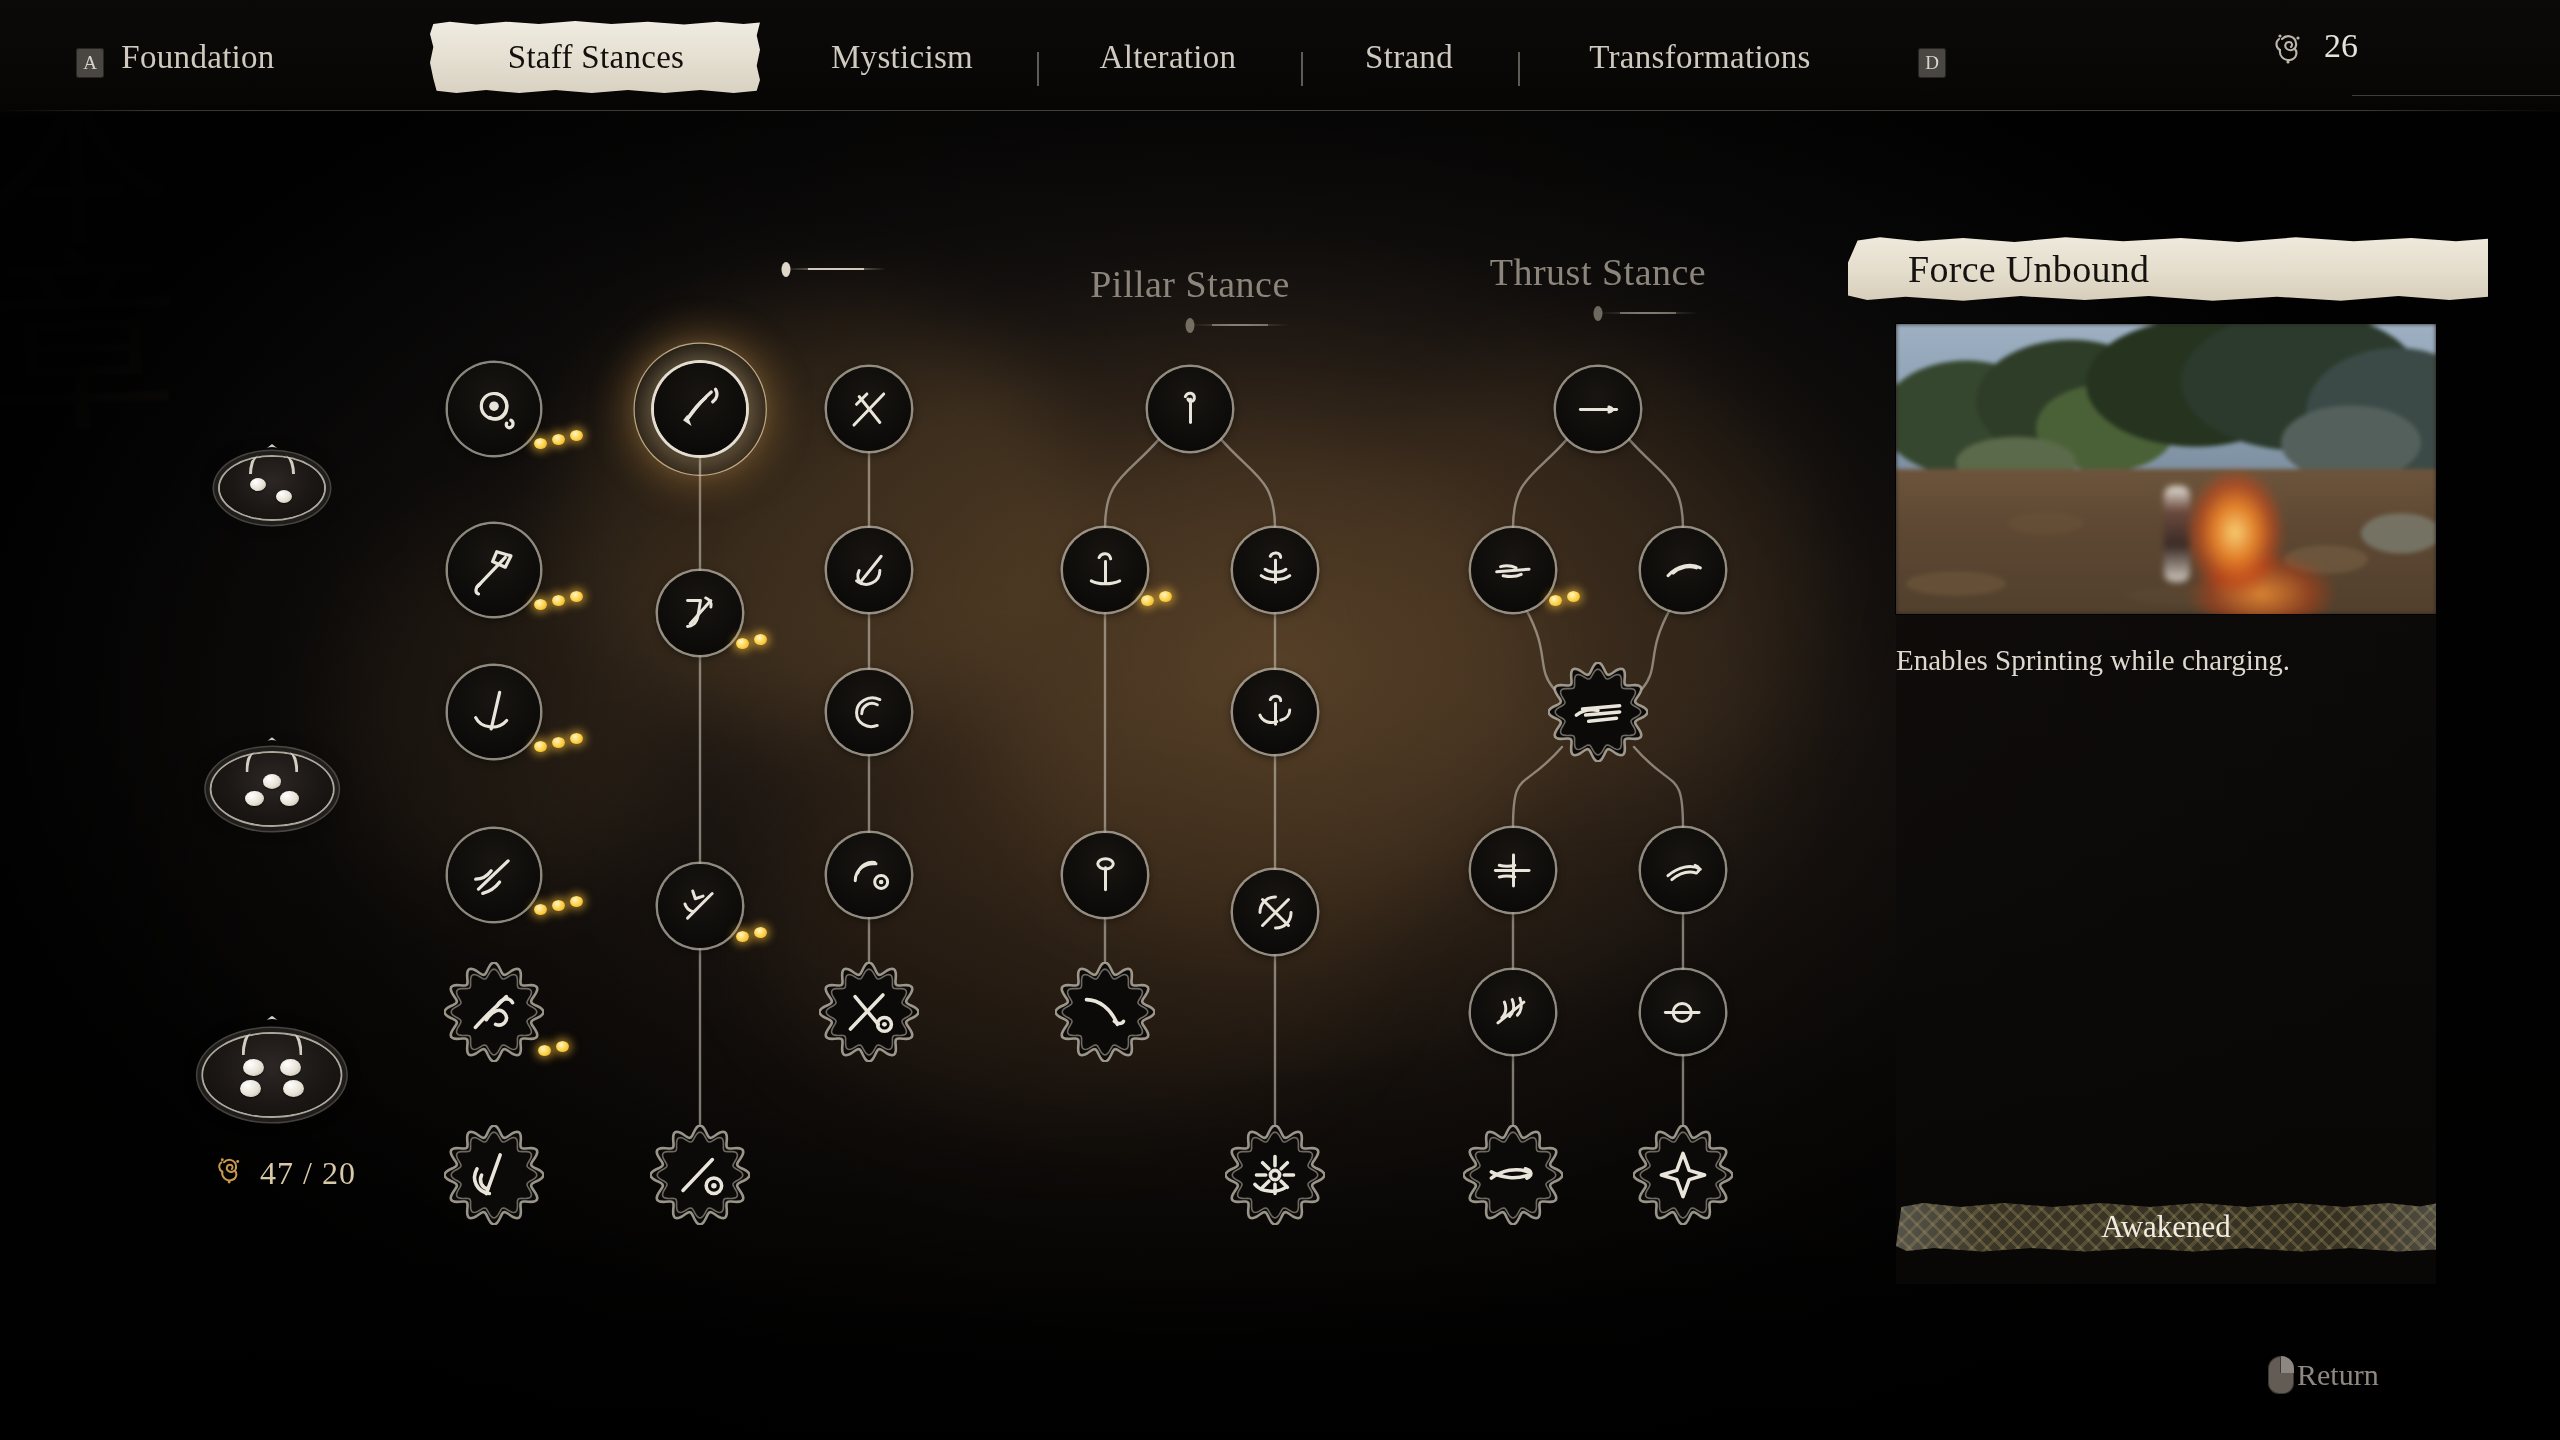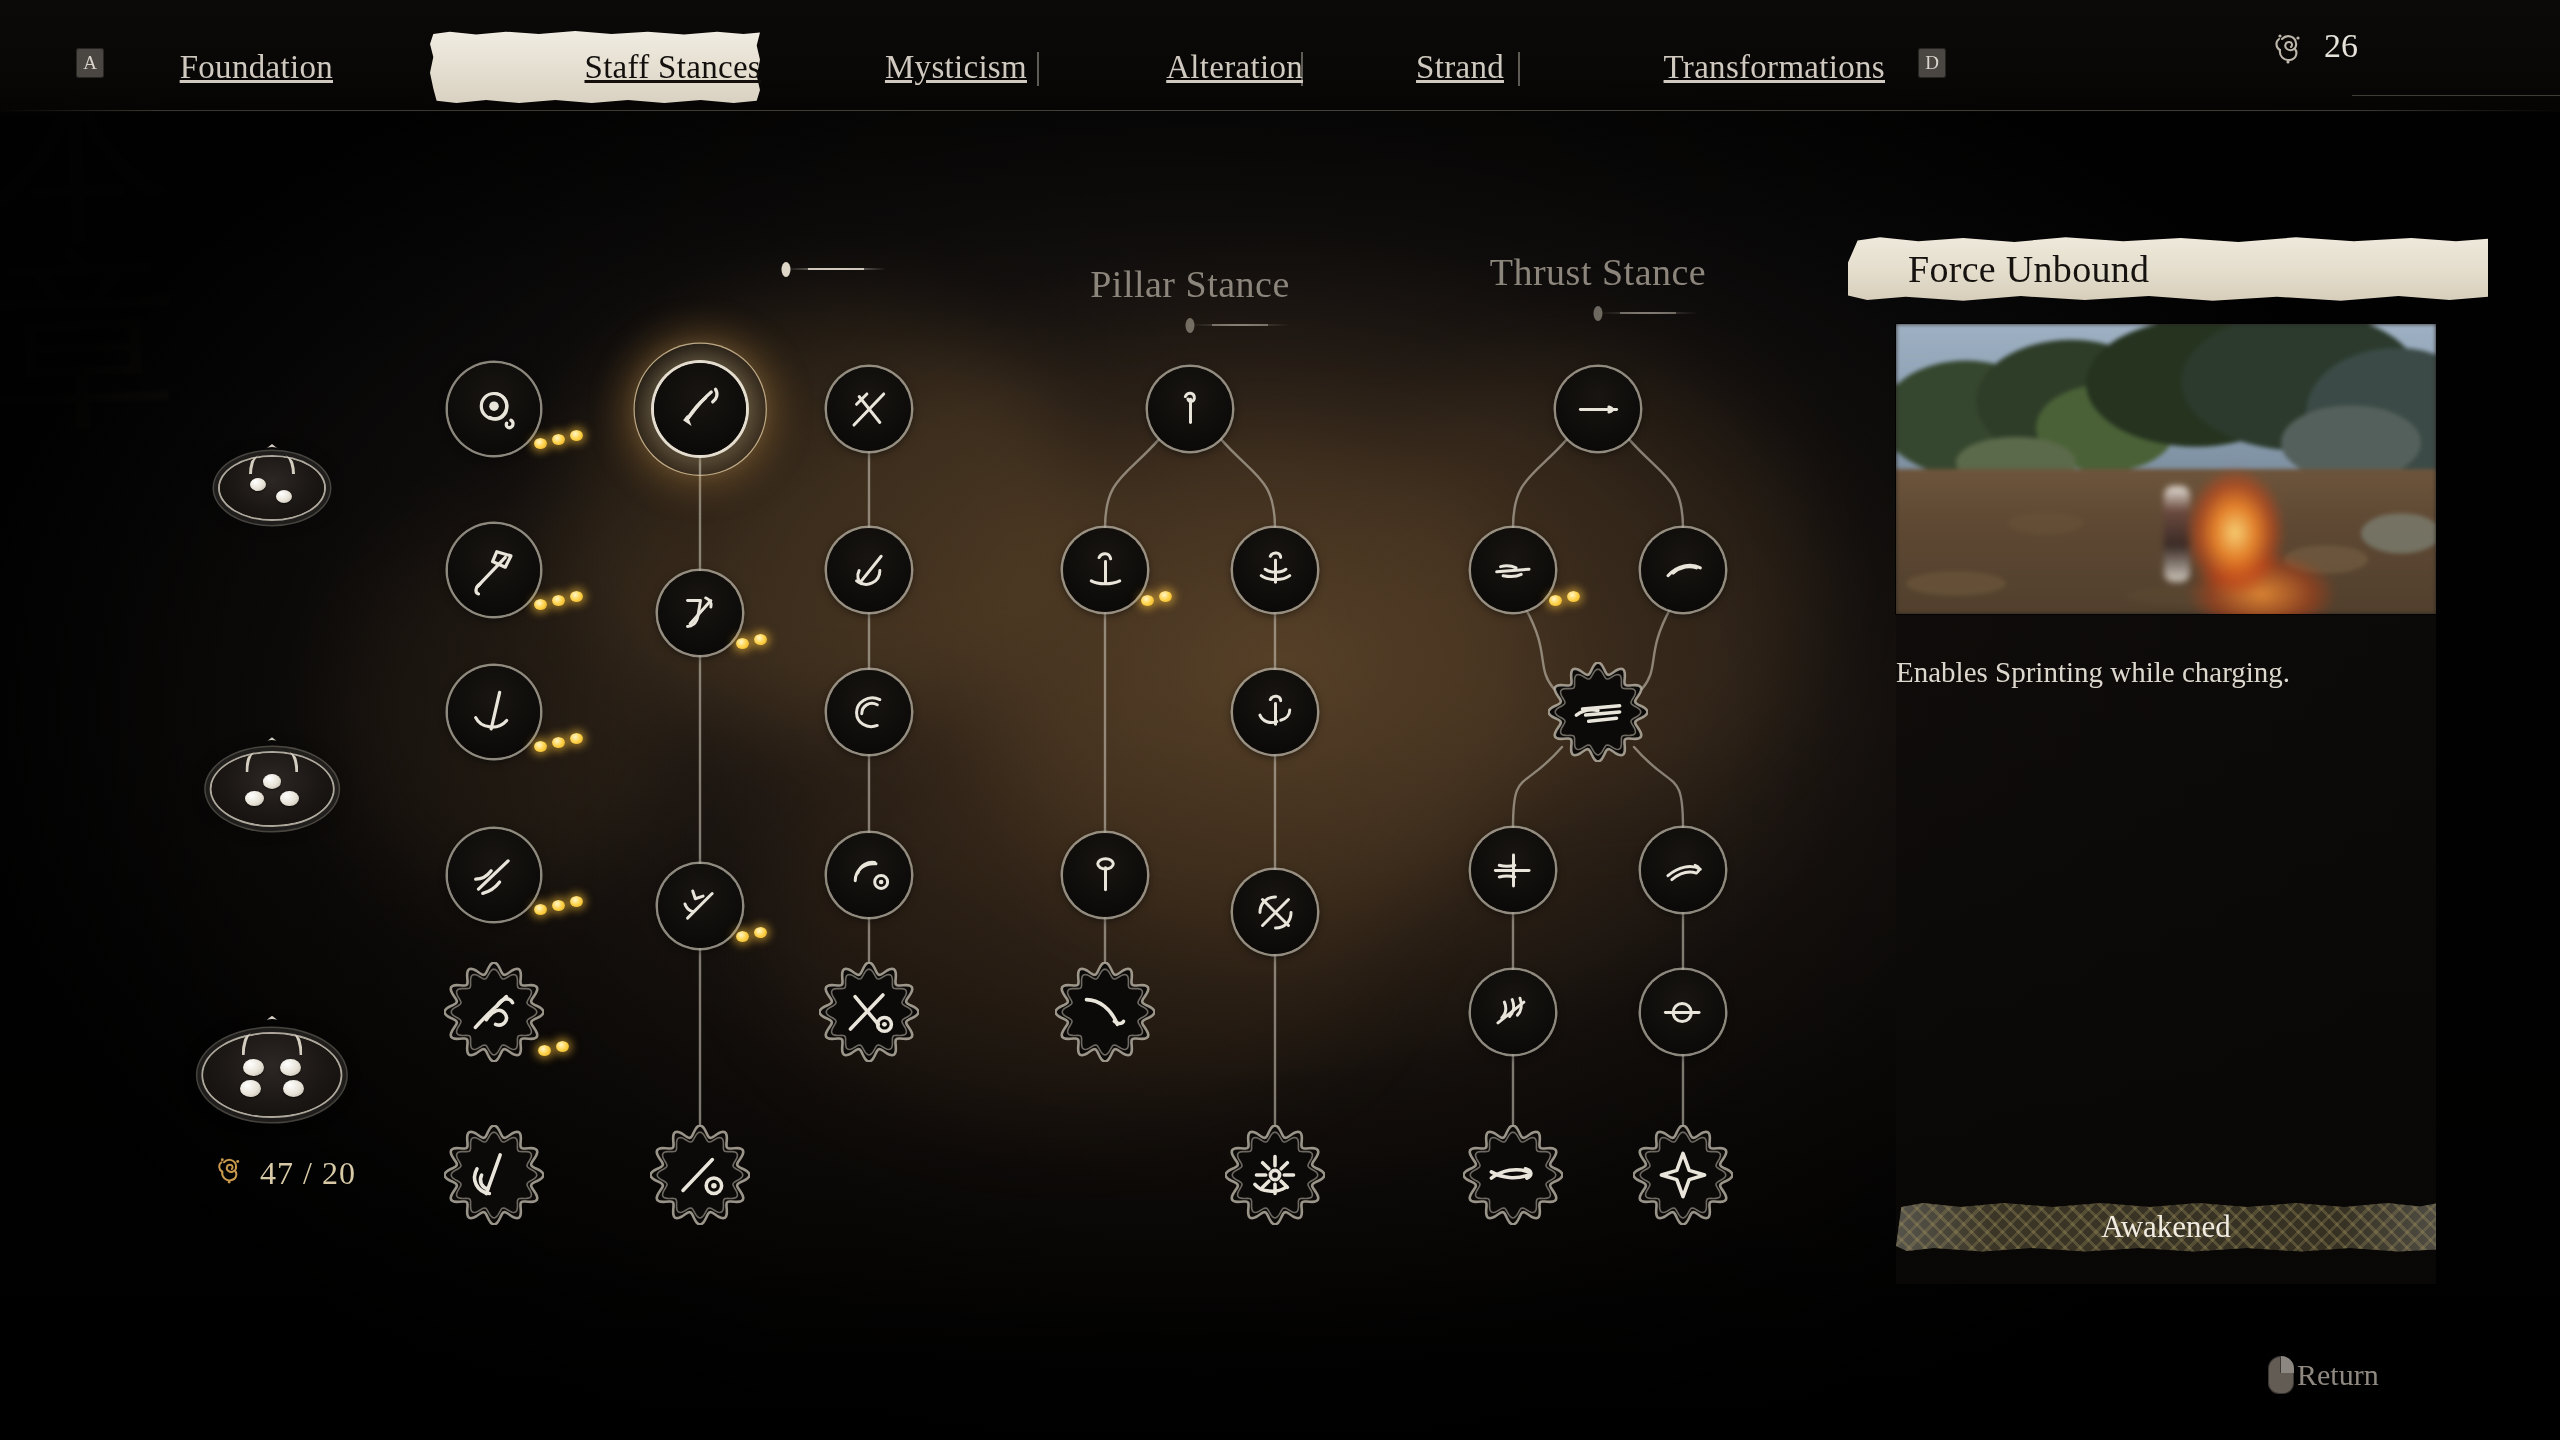--- a/index.html
+++ b/index.html
@@ -61,27 +61,26 @@
     width:28px; height:30px;
     background:#4a4642; color:#d8d4cc;
     font-size:19px; font-family:"Liberation Serif", serif;
     border-radius:3px;
     box-shadow:inset 0 0 0 1px rgba(0,0,0,0.45);
   }
   #key-a { position:absolute; left:76px; top:48px; }
   #key-d { position:absolute; left:1918px; top:48px; }
 
   .tab {
-    position:absolute; top:11px; height:112px;
-    display:flex; align-items:center; justify-content:flex-end;
+    position:absolute; top:1px; height:112px;
+    display:flex; align-items:center; justify-content:center;
     font-size:33px; letter-spacing:.3px;
     color:#e4e0d8;
     white-space:nowrap;
     cursor:pointer;
-    text-decoration:underline;
   }
   .tab.dim { color:#cfc9bf; }
   .tab.active {
     color:#120f0d;
     font-weight:normal;
   }
   .tab.active .tab-plate {
     position:absolute; left:-1px; top:20px;
     width:100%; height:72px;
     background:
@@ -249,21 +248,21 @@
   }
   #preview .hero {
     position:absolute; left:52%; top:56%;
     width:26px; height:96px;
     background:linear-gradient(180deg,#e8e4dc 0%, #6b4a3e 26%, #3a2b26 62%, #cfc8bd 100%);
     border-radius:9px;
     filter:blur(2.4px);
     transform:translateX(-50%);
   }
   #panel-desc {
-    position:absolute; left:48px; top:416px; width:560px;
+    position:absolute; left:48px; top:404px; width:560px;
     font-size:29px; line-height:1.4; color:#ddd8ce;
   }
   #panel-status {
     position:absolute; left:48px; top:966px;
     width:540px; height:50px;
     display:flex; align-items:center; justify-content:center;
     color:#f1ece1; font-size:31px;
     background-color:#2e2a1f;
     background-image:
       repeating-linear-gradient(45deg, rgba(168,152,96,.30) 0 3px, rgba(0,0,0,0) 3px 11px),

